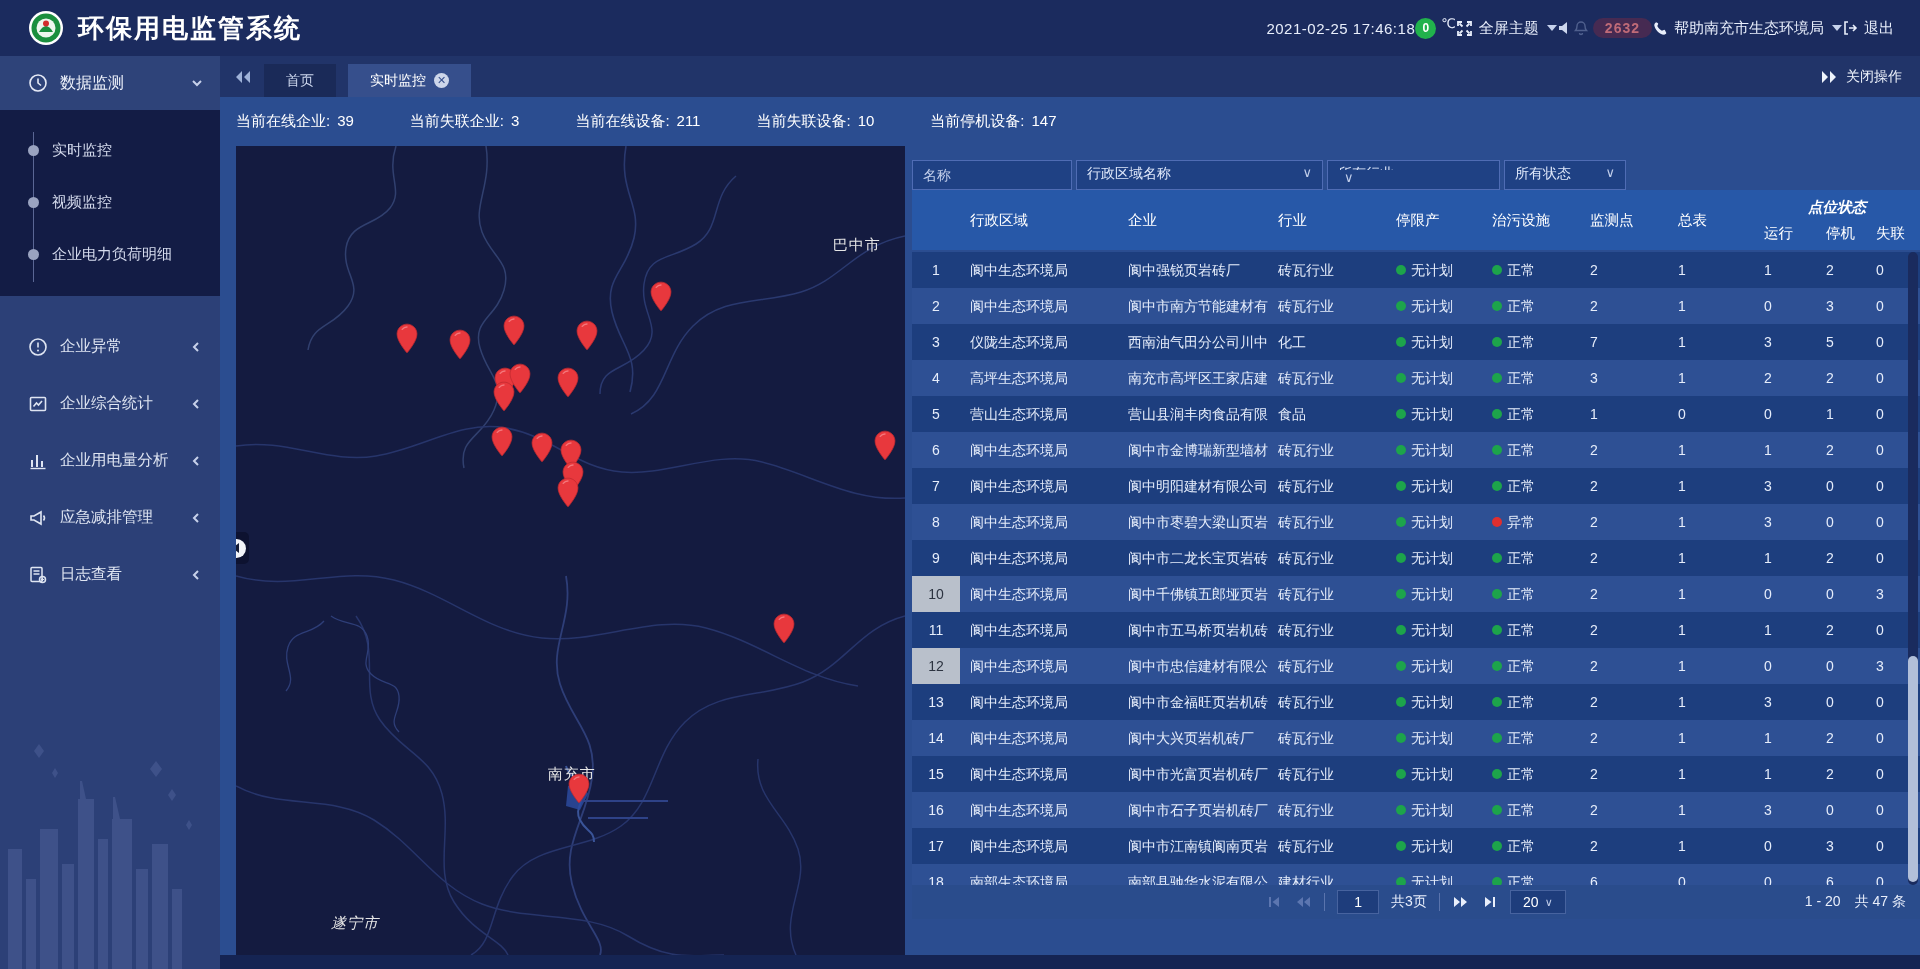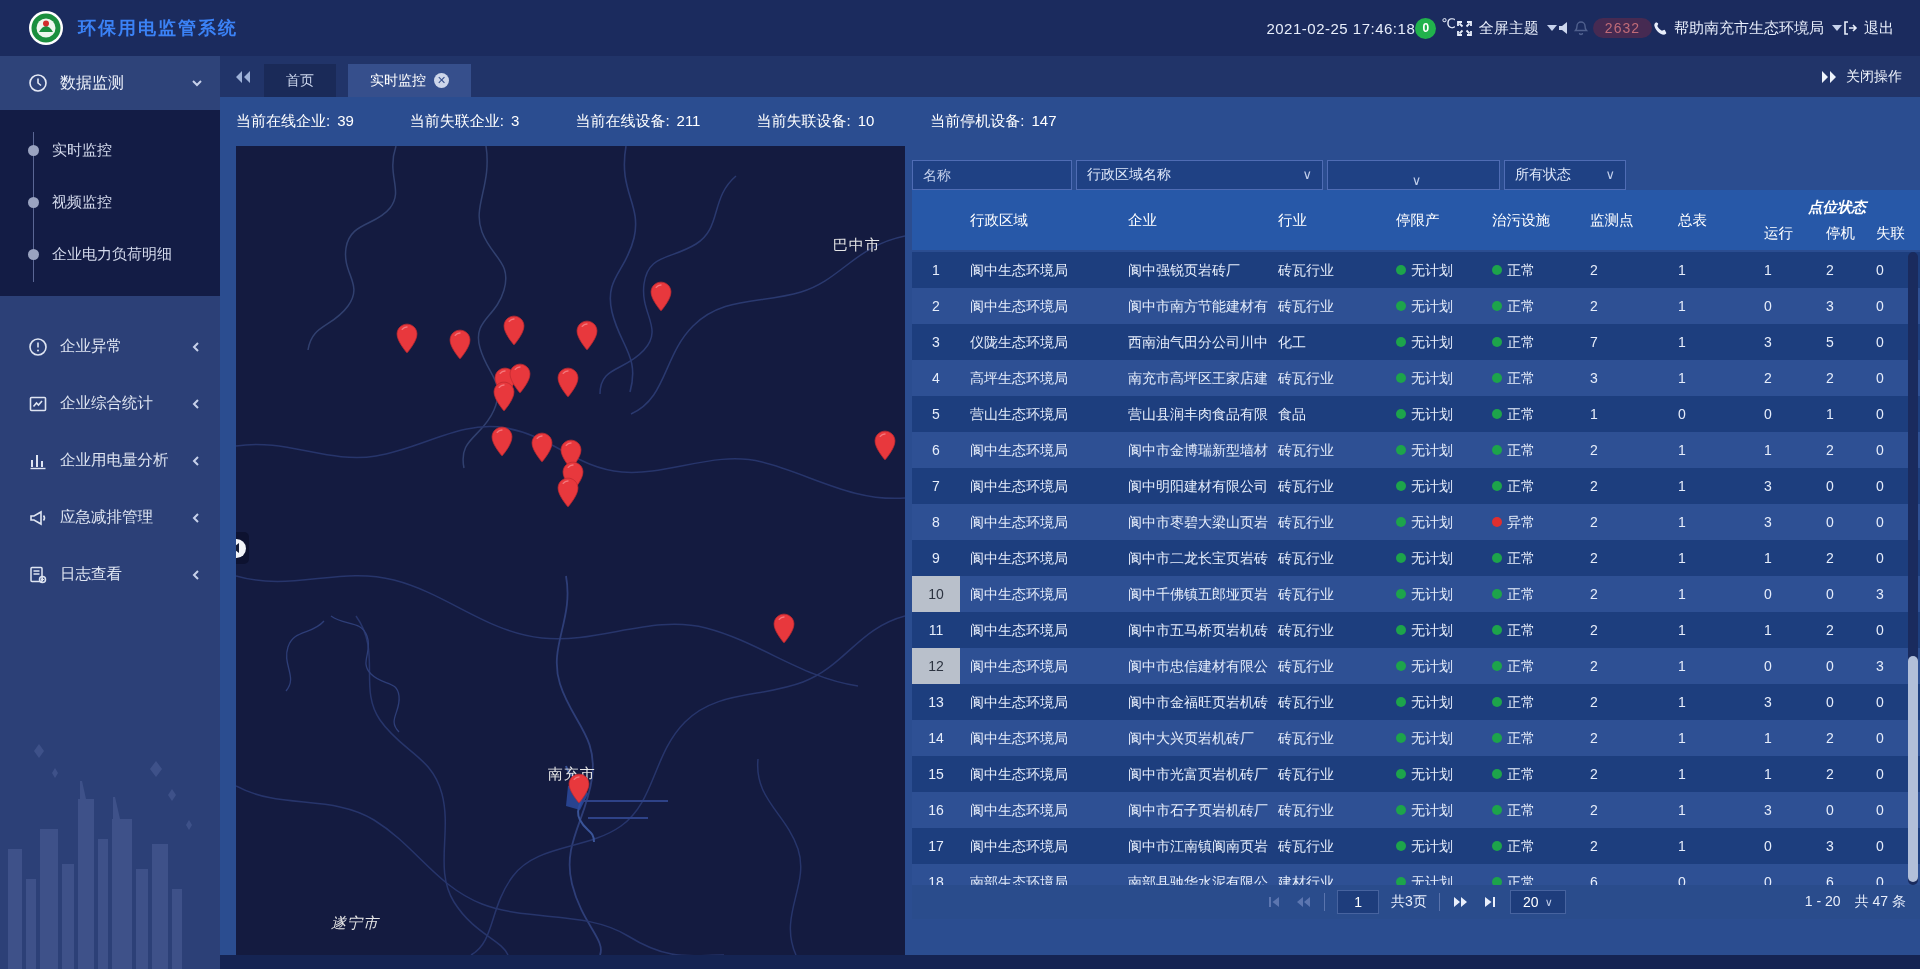--- a/index.html
+++ b/index.html
@@ -2,31 +2,31 @@
 <html><head>
 <meta charset="utf-8">
 <style>
   * { margin:0; padding:0; box-sizing:border-box; }
   html,body { width:1920px; height:969px; }
   body { font-family:"Liberation Sans","DejaVu Sans",sans-serif; background:#182757; position:relative; overflow:hidden; color:#fff; }
 
   
   .topbar { position:absolute; left:0; top:0; width:1920px; height:56px; background:#1b2b5e; display:flex; align-items:center; z-index:30; }
   .logo { width:36px; height:36px; margin-left:28px; flex:0 0 auto; }
-  .app-title { font-size:18px; font-weight:bold; margin-left:14px; letter-spacing:2px; color:#3b82f6;text-align:right; }
+  .app-title { font-size:26px; font-weight:bold; margin-left:14px; letter-spacing:2px; color:#ffffff;text-align:right; }
   .top-right { margin-left:auto; display:flex; align-items:center; padding-right:26px; font-size:15px; }
   .dt { color:#e8eefb; letter-spacing:.5px; }
   .temp-wrap { display:flex; align-items:flex-start; gap:5px; }
   .temp-badge { width:21px; height:21px; border-radius:50%; background:#21b24c; color:#fff; font-size:12px; font-weight:bold; display:flex; align-items:center; justify-content:center; }
   .temp-unit { font-size:13px; color:#e8eefb; margin-top:-2px; }
   .top-item { display:flex; align-items:center; gap:6px; color:#e8eefb; cursor:pointer; white-space:nowrap; }
   .caret-down { width:0;height:0;border-left:5px solid transparent;border-right:5px solid transparent;border-top:6px solid #c6d2ec; margin-left:2px; }
   .notif { display:flex; align-items:center; gap:4px; }
   .bell { opacity:.4; }
-  .badge-pill { background:#462a52; color:#c06b78; border-radius:11px; padding:2px 12px; font-size:14px; font-weight:normal; letter-spacing:1px; }
+  .badge-pill { background:#462a52; color:#c06b78; border-radius:11px; padding:2px 12px; font-size:14px; font-weight:bold; letter-spacing:1px; }
   .ticon { display:block; }
 
   
   .sidebar { position:absolute; left:0; top:56px; width:220px; height:913px; background:#2c4077; overflow:hidden; z-index:20; }
   .side-group-header { height:54px; display:flex; align-items:center; background:#2e4379; cursor:pointer; padding:0 16px 0 28px; }
   .side-group-header .g-label { font-size:16px; color:#eef2fb; margin-left:12px; }
   .side-group-header .g-caret { margin-left:auto; }
   .submenu { background:#131c45; padding:14px 0 16px 0; position:relative; }
   .submenu .vline { position:absolute; left:33px; top:22px; bottom:14px; width:1px; background:#5a6694; }
   .sub-item { height:52px; display:flex; align-items:center; cursor:pointer; position:relative; padding-left:52px; }
@@ -62,21 +62,21 @@
   .map-collapse { position:absolute; left:-13px; top:386px; width:26px; height:32px; background:#0d1230; border-radius:5px; display:flex; align-items:center; justify-content:center; cursor:pointer; z-index:5; }
   .map-collapse .circ { width:19px; height:19px; border-radius:50%; background:#f2f4f8; display:flex; align-items:center; justify-content:center; }
   .map-collapse .tri { width:0;height:0;border-top:5px solid transparent;border-bottom:5px solid transparent;border-right:7px solid #141b35; margin-right:2px; }
 
   
   .panel { position:absolute; left:692px; top:49px; width:1008px; height:809px; }
   .filters { position:absolute; left:0; top:14px; height:30px; display:flex; gap:4px; }
   .f-input, .f-select { height:30px; background:#1f4184; border:1px solid #4f6cb4; color:#dfe8fa; font-size:14px; font-family:inherit; }
   .f-input { width:160px; padding:0 10px; }
   .f-input::placeholder { color:#c2cfeb; opacity:1; }
-  .f-select { display:flex; align-items:center; padding:12px 10px; cursor:pointer;font-family:Liberation Serif, serif; }
+  .f-select { display:flex; align-items:flex-start; padding:4px 10px; cursor:pointer; }
   .f-select .sel-label { flex:1; white-space:nowrap; overflow:hidden; }
   .f-select .sel-caret { color:#c2cfeb; font-size:13px; margin-left:6px; }
   .w-region { width:247px; } .w-industry { width:173px;flex-direction:column; } .w-status { width:122px; }
 
   .tgrid { display:grid; grid-template-columns:48px 158px 150px 118px 96px 98px 88px 86px 62px 50px 54px; }
   .thead { position:absolute; left:0; top:44px; width:1008px; height:60px; background:#2758a8; color:#fff; font-size:14.5px; }
   .thead .th { line-height:60px; padding-left:10px; white-space:nowrap; overflow:hidden; }
   .th-group { grid-column:9/12; display:flex; flex-direction:column; justify-content:center; }
   .th-group-title { text-align:center; font-style:italic; font-weight:bold; font-size:14.5px; height:26px; line-height:26px; }
   .th-sub { display:grid; grid-template-columns:62px 50px 54px; }

